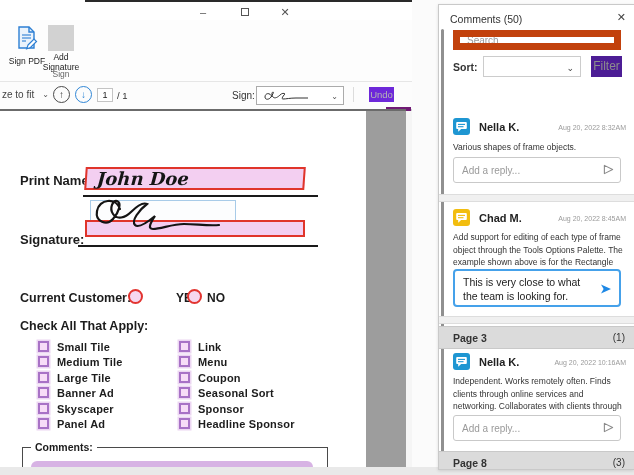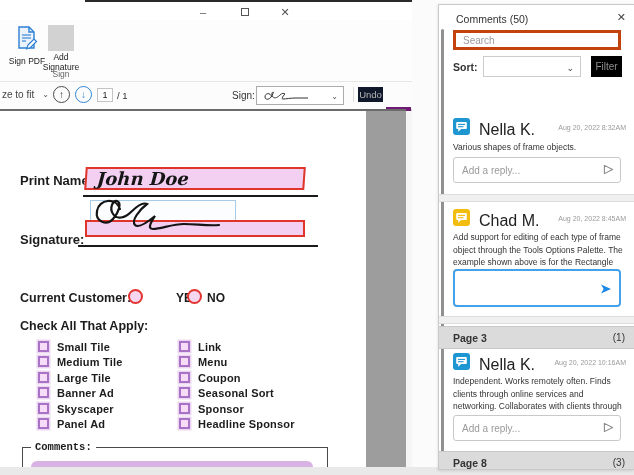--- a/index.html
+++ b/index.html
@@ -32,63 +32,63 @@
   .circlebtn.up { left:53px; border:1.5px solid #4a4a4a; color:#333; }
   .circlebtn.down { left:75px; border:1.5px solid #2f86d6; color:#2f86d6; }
   .pagebox { position:absolute; left:97px; top:6px; width:16px; height:14px; border:1px solid #c4c4c4; font-size:9px; text-align:center; line-height:12px; color:#222; background:#fff; }
   .pagetotal { position:absolute; left:117px; top:8px; font-size:9.5px; color:#333; }
   .signlbl { position:absolute; left:232px; top:8px; font-size:10px; color:#333; }
   .sigdd { position:absolute; left:256px; top:4px; width:88px; height:19px; border:1px solid #ababab; background:#fff; }
   .sigdd svg { position:absolute; left:5px; top:2px; }
   .sigdd .chev { position:absolute; right:5px; top:5px; }
   .tdiv { position:absolute; left:353px; top:5px; width:1px; height:15px; background:#dcdcdc; }
   .histbtn { position:absolute; top:5px; width:25px; height:15px; font-size:9.5px; text-align:center; line-height:15px; }
-  .histbtn.undo { left:358px; color:#b5b5b5; background:#0f172a; }
+  .histbtn.undo { left:369px; color:#b5b5b5; background:#6d28d9; }
   .histbtn.redo { left:386px; color:#9e9e9e; background:#701a75;margin-top:20px; }
 
   
   .docarea { position:absolute; left:0; top:111px; width:412px; height:356px; background:#f5f5f5; }
   .graybg { position:absolute; left:366px; top:0; width:40px; height:356px; background:#9d9d9d; }
   .vtrack { position:absolute; left:406px; top:0; width:6px; height:356px; background:#f5f5f5; }
   .page { position:absolute; left:0; top:0; width:366px; height:356px; background:#fff; overflow:hidden; }
   .doclbl { position:absolute; font-weight:700; color:#1c1c1c; }
   .pinkfield { position:absolute; background:#f3cff1; border:2px solid #e0352b; }
   .namefield { left:85px; top:56px; width:220px; height:23px; font-family:"DejaVu Serif", serif; font-style:italic; font-weight:700; font-size:18px; line-height:20px; padding-left:10px; color:#151515; transform:skewX(-4deg); }
   .uline { position:absolute; height:2px; background:#1a1a1a; }
   .selbox { position:absolute; left:90px; top:89px; width:146px; height:36px; border:1px solid #a8cbe8; background:rgba(230,240,250,0.12); }
   .sigfield { left:85px; top:109px; width:220px; height:17px; }
   .sigimg { position:absolute; left:86px; top:82px; }
   .radio { position:absolute; width:15px; height:15px; border:2.5px solid #e23430; border-radius:50%; background:#f6d7ef; }
   .rlbl2 { position:absolute; font-weight:700; font-size:12px; color:#1c1c1c; }
   .cb { position:absolute; width:11px; height:11px; border:2px solid #a872c6; background:#f7dcf7; box-shadow:0 0 0 1.5px #ecd6f2; }
   .cblbl { position:absolute; font-size:11px; font-weight:700; color:#1c1c1c; letter-spacing:0.2px; }
   .fieldset { position:absolute; left:22px; top:336px; width:306px; height:40px; border:1px solid #4a4a4a; }
-  .legend { position:absolute; left:8px; top:-7px; background:#fff; padding:0 4px; font-size:10.5px; font-weight:700; color:#1c1c1c;font-family:Liberation Mono, monospace; }
+  .legend { position:absolute; left:8px; top:-7px; background:#fff; padding:0 4px; font-size:10.5px; font-weight:700; color:#1c1c1c; }
   .pinkstrip { position:absolute; left:8px; top:13px; width:282px; height:12px; background:#d7b3e4; border-radius:6px; }
 
   .bottomstrip { position:absolute; left:0; top:467px; width:634px; height:8px; background:#e9e9e9; }
 
   
   .panel { position:absolute; left:438px; top:4px; width:196px; height:466px; background:#fff; border:1px solid #c9c9c9; border-right:none; box-shadow:0 1px 3px rgba(0,0,0,0.12); overflow:hidden; }
   .pscroll { position:absolute; left:2px; top:24px; width:3px; height:438px; background:#909090; border-radius:2px; }
-  .ptitle { position:absolute; left:17px; top:8px; font-size:10.5px; color:#333; }
+  .ptitle { position:absolute; left:11px; top:8px; font-size:10.5px; color:#333; }
   .pclose { position:absolute; right:8px; top:6px; font-size:11px; color:#444; cursor:default; }
-  .psearch { position:absolute; left:14px; top:25px; width:168px; height:20px; border:3px solid #c2410c; font-size:10px; padding:0 7px; color:#333; font-family:"Liberation Sans", sans-serif; }
+  .psearch { position:absolute; left:14px; top:25px; width:168px; height:20px; border:7px solid #c2410c; font-size:10px; padding:0 7px; color:#333; font-family:"Liberation Sans", sans-serif; }
   .psearch::placeholder, .preply::placeholder { color:#9a9a9a; }
   .sortlbl { position:absolute; left:14px; top:56px; font-size:10.5px; font-weight:700; color:#333; }
   .sortsel { position:absolute; left:44px; top:51px; width:98px; height:21px; border:1px solid #ccc; background:#fff; }
   .sortsel .chev { position:absolute; right:6px; top:6px; font-size:9px; color:#444; }
-  .filterbtn { position:absolute; left:152px; top:51px; width:31px; height:21px; background:#000000; color:#8d8d8d; font-size:10px; text-align:center; line-height:21px; }
+  .filterbtn { position:absolute; left:152px; top:51px; width:31px; height:21px; background:#4c1d95; color:#8d8d8d; font-size:12px; text-align:center; line-height:21px; }
   .secbar { position:absolute; left:0; width:196px; height:23px; background:#dbdbdb; border-top:1px solid #c9c9c9; border-bottom:1px solid #c9c9c9; }
   .secbar .slbl { position:absolute; left:14px; top:0; font-size:10.5px; font-weight:700; color:#333; line-height:22px; }
   .secbar .scount { position:absolute; right:10px; top:0; font-size:10px; color:#333; line-height:22px; }
   .cicon { position:absolute; width:17px; height:17px; border-radius:3px; }
   .cicon.blue { background:#1e96d2; } .cicon.yellow { background:#f2bd0f; }
   .cicon.blue line { stroke:#1e96d2; stroke-width:1.1; } .cicon.yellow line { stroke:#f2bd0f; stroke-width:1.1; }
-  .cauthor { position:absolute; left:40px; font-size:16px; font-weight:400; color:#222; }
+  .cauthor { position:absolute; left:40px; font-size:11px; font-weight:700; color:#222; }
   .ctime { position:absolute; right:8px; font-size:7px; color:#9a9a9a; }
   .ctext { position:absolute; left:14px; width:172px; font-size:8.5px; line-height:12.5px; color:#333; }
   .replywrap { position:absolute; left:14px; width:168px; height:26px; }
   .preply { width:100%; height:100%; border:1px solid #c9c9c9; border-radius:3px; font-size:10px; padding:0 24px 0 8px; color:#333; font-family:"Liberation Sans", sans-serif; }
   .sendico { position:absolute; right:7px; top:7px; }
   .reply-focus { position:absolute; left:14px; width:168px; height:38px; border:2px solid #45a1ea; border-radius:4px; background:#fff; }
   .reply-focus .rftext { position:absolute; left:8px; top:4px; width:128px; font-size:10.5px; line-height:14px; color:#222; }
   .reply-focus .sendico { top:12px; }
   .cgap { position:absolute; left:0; width:196px; height:8px; background:#f0f0f0; border-top:1px solid #ddd; border-bottom:1px solid #ddd; }
 </style>
@@ -245,20 +245,21 @@
         <rect x="3.2" y="4" width="10.6" height="7" rx="1" fill="#fff"></rect>
         <path d="M5.2 10.8 L5.2 13.8 L8.4 10.8 Z" fill="#fff"></path>
         <line x1="5" y1="6.4" x2="12" y2="6.4"></line>
           <line x1="5" y1="8.7" x2="10.5" y2="8.7"></line>
       </svg>
     </span>
     <div class="cauthor" style="top:207px;">Chad M.</div>
     <div class="ctime" style="top:210px;">Aug 20, 2022 8:45AM</div>
     <div class="ctext" style="top:226px;">Add support for editing of each type of frame object through the Tools Options Palette. The example shown above is for the Rectangle Shape.</div>
     <div class="reply-focus" style="top:264px;">
+      <div class="rftext">This is very close to what the team is looking for.</div>
       <svg class="sendico" width="12" height="12" viewBox="0 0 12 12">
         <path d="M1 1.5 L11 6 L1 10.5 L3.6 6 Z" fill="#1e88e5"></path>
       </svg>
     </div>
 
     <div class="cgap" style="top:311px;"></div>
 
     <div class="secbar" style="top:321px;">
       <span class="slbl">Page 3</span>
       <span class="scount">(1)</span>

